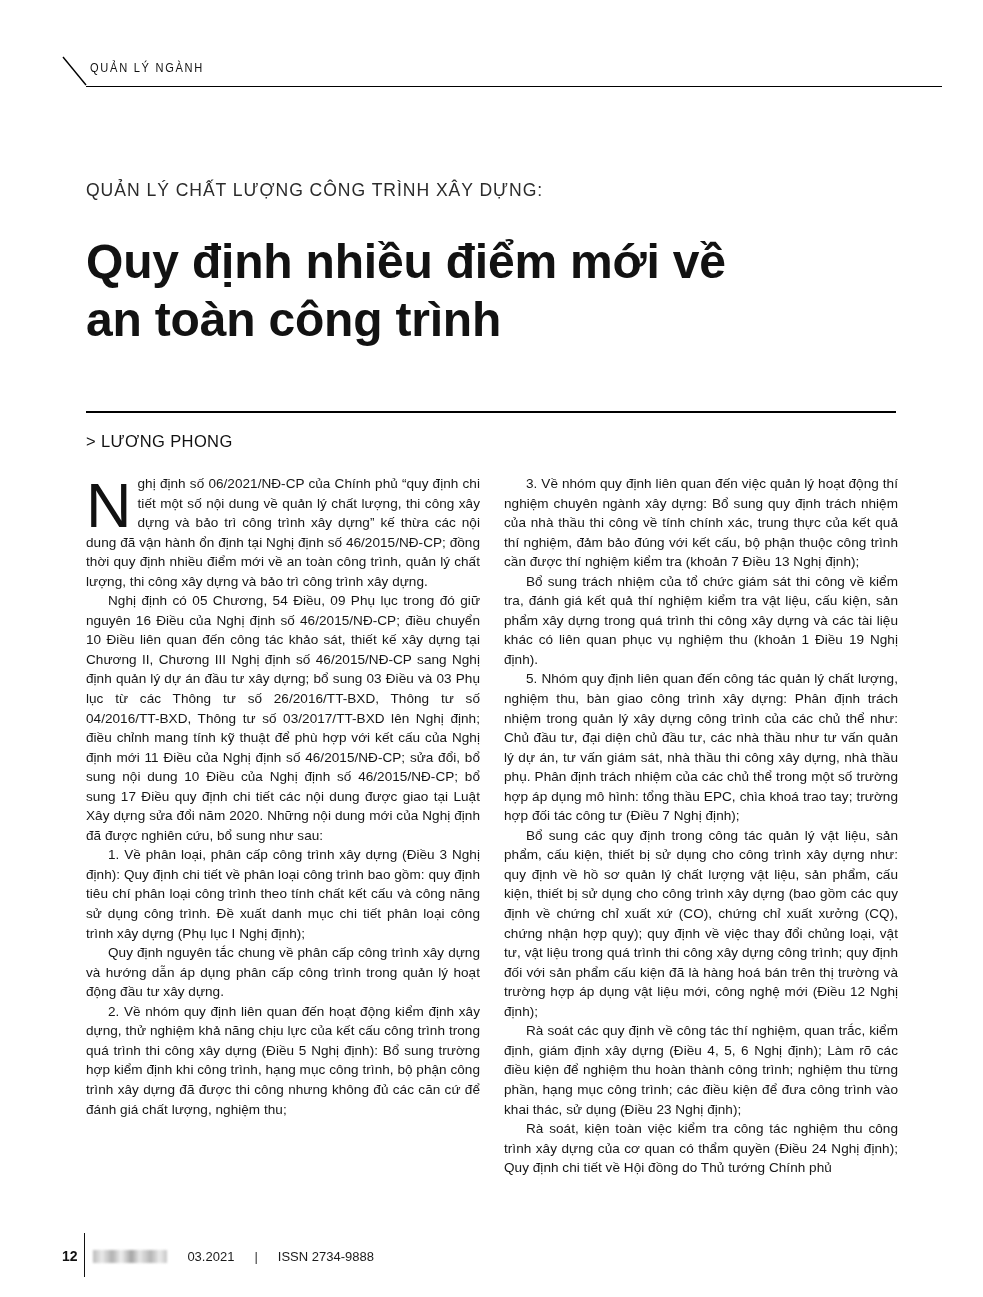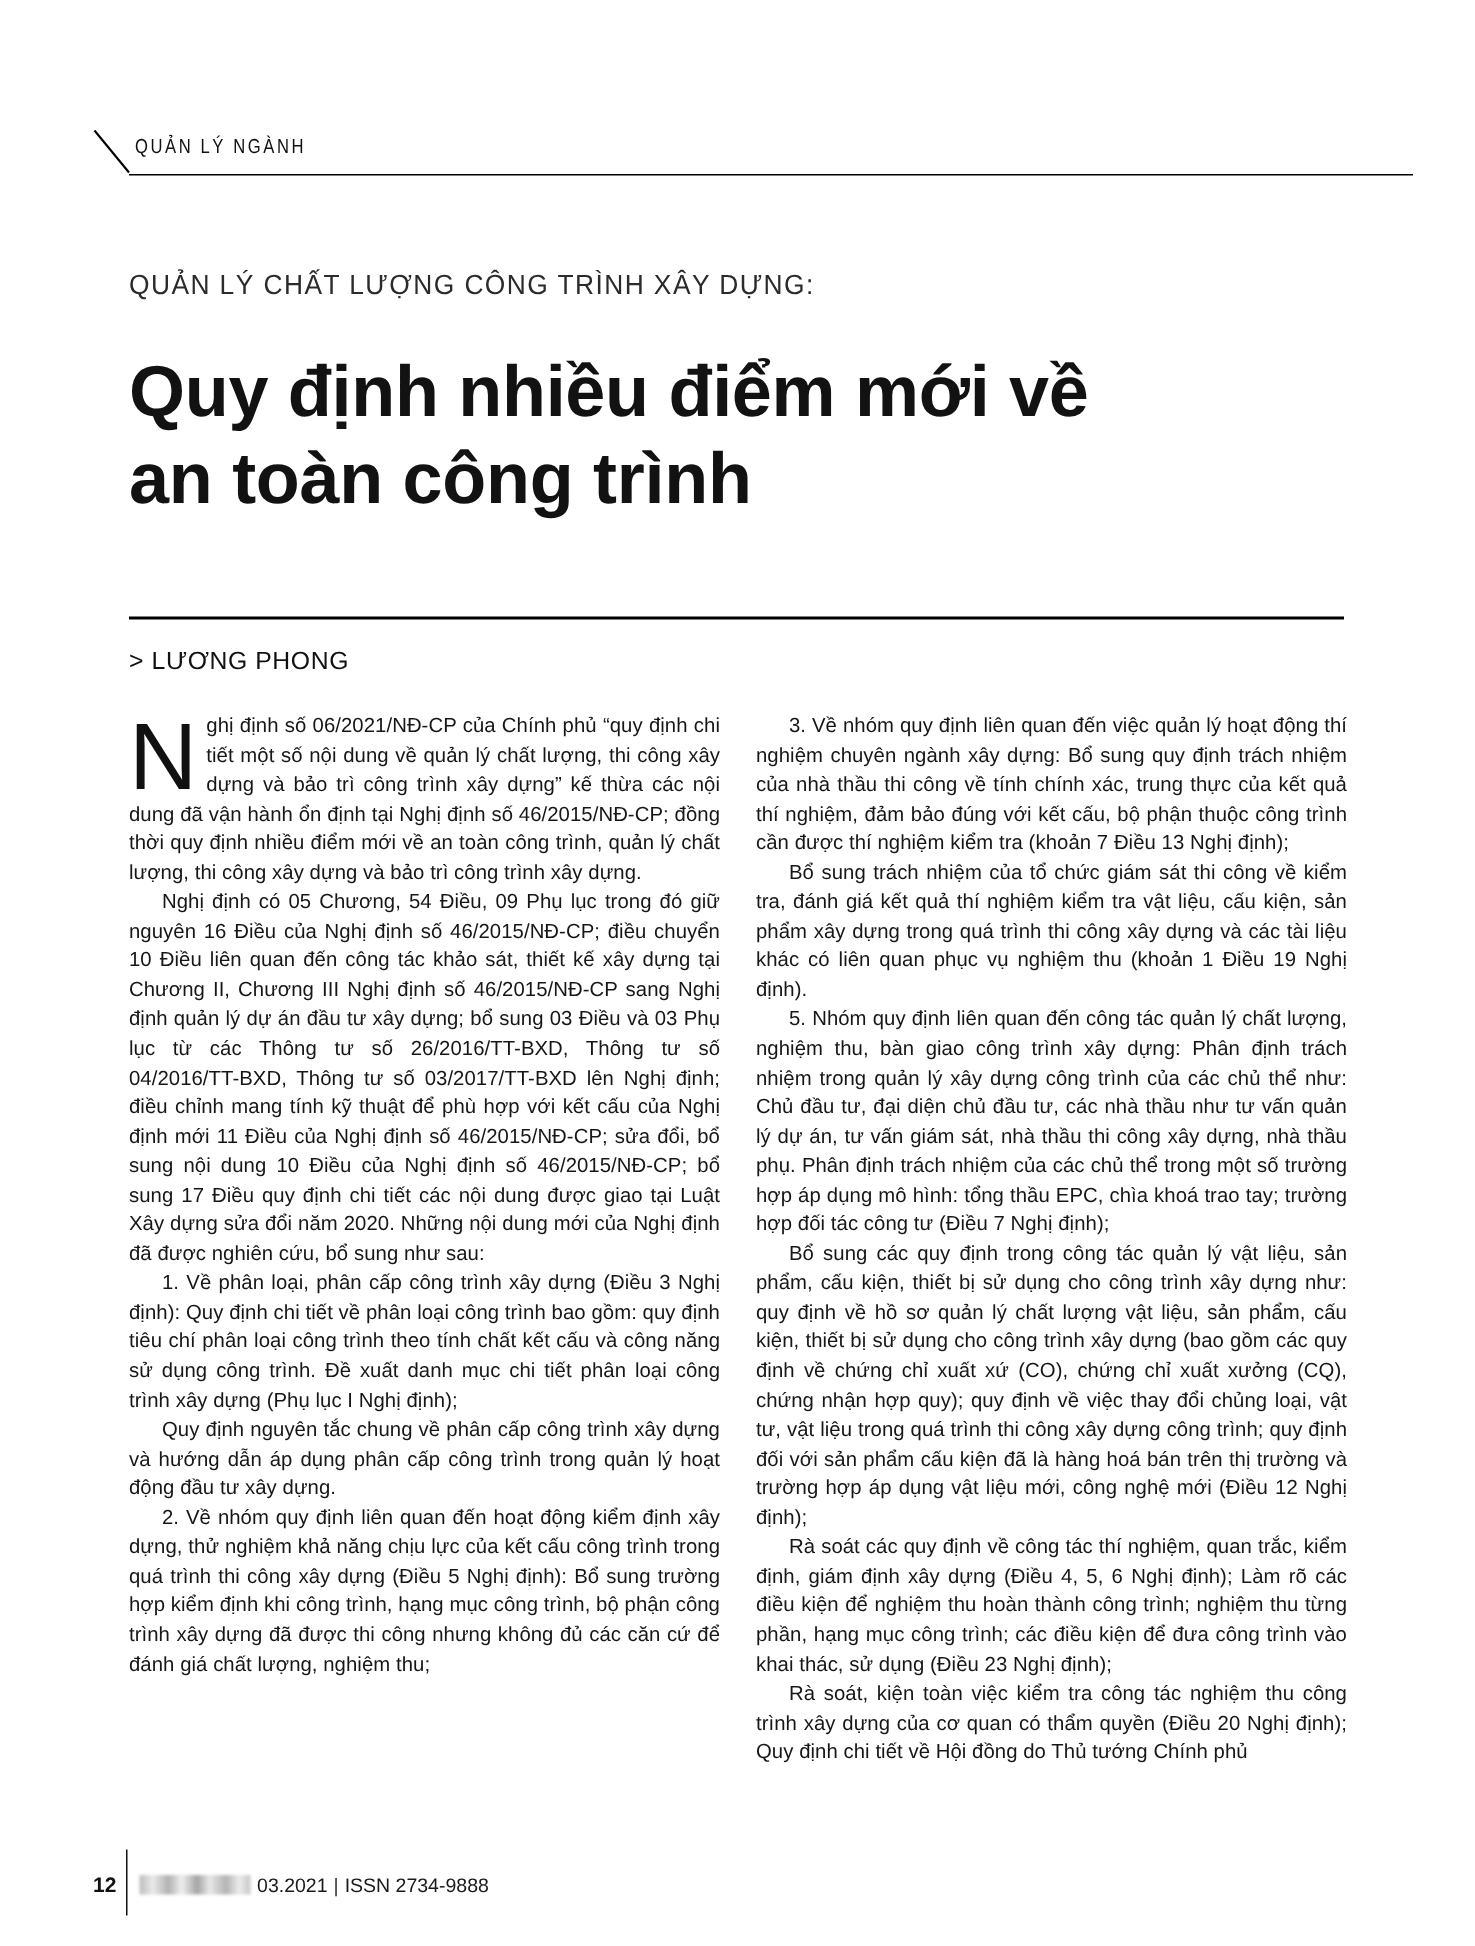--- a/index.html
+++ b/index.html
@@ -21,21 +21,20 @@
     box-sizing: border-box;
   }
 
   
   .running-header {
     position: absolute;
     left: 62px;
     top: 56px;
     width: 880px;
     height: 34px;
-    margin-top: 30px;
   }
   .running-header .slash {
     position: absolute;
     left: 0;
     top: 0;
     width: 26px;
     height: 30px;
   }
   .running-header .slash svg { display: block; }
   .running-header .kicker {
@@ -165,21 +164,21 @@
   }
   .footer-bar {
     width: 1.8px;
     height: 44px;
     background: #111;
     margin: 0 8px 0 6px;
   }
   .footer-meta {
     display: flex;
     align-items: center;
-    gap: 4px;
+    gap: 20px;
     font-size: 13px;
     color: #1a1a1a;
     padding-top: 2px;
     white-space: nowrap;
   }
   .masthead-blur {
     display: inline-block;
     width: 74px;
     height: 13px;
     background:
@@ -233,21 +232,21 @@
       <p>Quy định nguyên tắc chung về phân cấp công trình xây dựng và hướng dẫn áp dụng phân cấp công trình trong quản lý hoạt động đầu tư xây dựng.</p>
       <p>2. Về nhóm quy định liên quan đến hoạt động kiểm định xây dựng, thử nghiệm khả năng chịu lực của kết cấu công trình trong quá trình thi công xây dựng (Điều 5 Nghị định): Bổ sung trường hợp kiểm định khi công trình, hạng mục công trình, bộ phận công trình xây dựng đã được thi công nhưng không đủ các căn cứ để đánh giá chất lượng, nghiệm thu;</p>
     </div>
 
     <div class="col right">
       <p>3. Về nhóm quy định liên quan đến việc quản lý hoạt động thí nghiệm chuyên ngành xây dựng: Bổ sung quy định trách nhiệm của nhà thầu thi công về tính chính xác, trung thực của kết quả thí nghiệm, đảm bảo đúng với kết cấu, bộ phận thuộc công trình cần được thí nghiệm kiểm tra (khoản 7 Điều 13 Nghị định);</p>
       <p>Bổ sung  trách nhiệm của tổ chức giám sát thi công về kiểm tra, đánh giá kết quả thí nghiệm kiểm tra vật liệu, cấu kiện, sản phẩm xây dựng trong quá trình thi công xây dựng và các tài liệu khác có liên quan phục vụ nghiệm thu (khoản 1 Điều 19 Nghị định).</p>
       <p>5. Nhóm quy định liên quan đến công tác quản lý chất lượng, nghiệm thu, bàn giao công trình xây dựng: Phân định trách nhiệm trong quản lý xây dựng công trình của các chủ thể như: Chủ đầu tư, đại diện chủ đầu tư, các nhà thầu như tư vấn quản lý dự án, tư vấn giám sát, nhà thầu thi công xây dựng, nhà thầu phụ. Phân định trách nhiệm của các chủ thể trong một số trường hợp áp dụng mô hình: tổng thầu EPC, chìa khoá trao tay; trường hợp đối tác công tư (Điều 7 Nghị định);</p>
       <p>Bổ sung các quy định trong công tác quản lý vật liệu, sản phẩm, cấu kiện, thiết bị sử dụng cho công trình xây dựng như: quy định về hồ sơ quản lý chất lượng vật liệu, sản phẩm, cấu kiện, thiết bị sử dụng cho công trình xây dựng (bao gồm các quy định về chứng chỉ xuất xứ (CO), chứng chỉ xuất xưởng (CQ), chứng nhận hợp quy); quy định về việc thay đổi chủng loại, vật tư, vật liệu trong quá trình thi công xây dựng công trình; quy định đối với sản phẩm cấu kiện đã là hàng hoá bán trên thị trường và trường hợp áp dụng vật liệu mới, công nghệ mới (Điều 12 Nghị định);</p>
       <p>Rà soát các quy định về công tác thí nghiệm, quan trắc, kiểm định, giám định xây dựng (Điều 4, 5, 6 Nghị định); Làm rõ các điều kiện để nghiệm thu hoàn thành công trình; nghiệm thu từng phần, hạng mục công trình; các điều kiện để đưa công trình vào khai thác, sử dụng (Điều 23 Nghị định);</p>
-      <p>Rà soát, kiện toàn việc kiểm tra công tác nghiệm thu công trình xây dựng của cơ quan có thẩm quyền (Điều 20 Nghị định); Quy định chi tiết về Hội đồng do Thủ tướng Chính phủ</p>
+      <p>Rà soát, kiện toàn việc kiểm tra công tác nghiệm thu công trình xây dựng của cơ quan có thẩm quyền (Điều 24 Nghị định); Quy định chi tiết về Hội đồng do Thủ tướng Chính phủ</p>
     </div>
 
   </div>
 
   <div class="footer">
     <span class="folio">12</span>
     <span class="footer-bar"></span>
     <span class="footer-meta">
       <span class="masthead-blur"></span>
       <span>03.2021</span>

